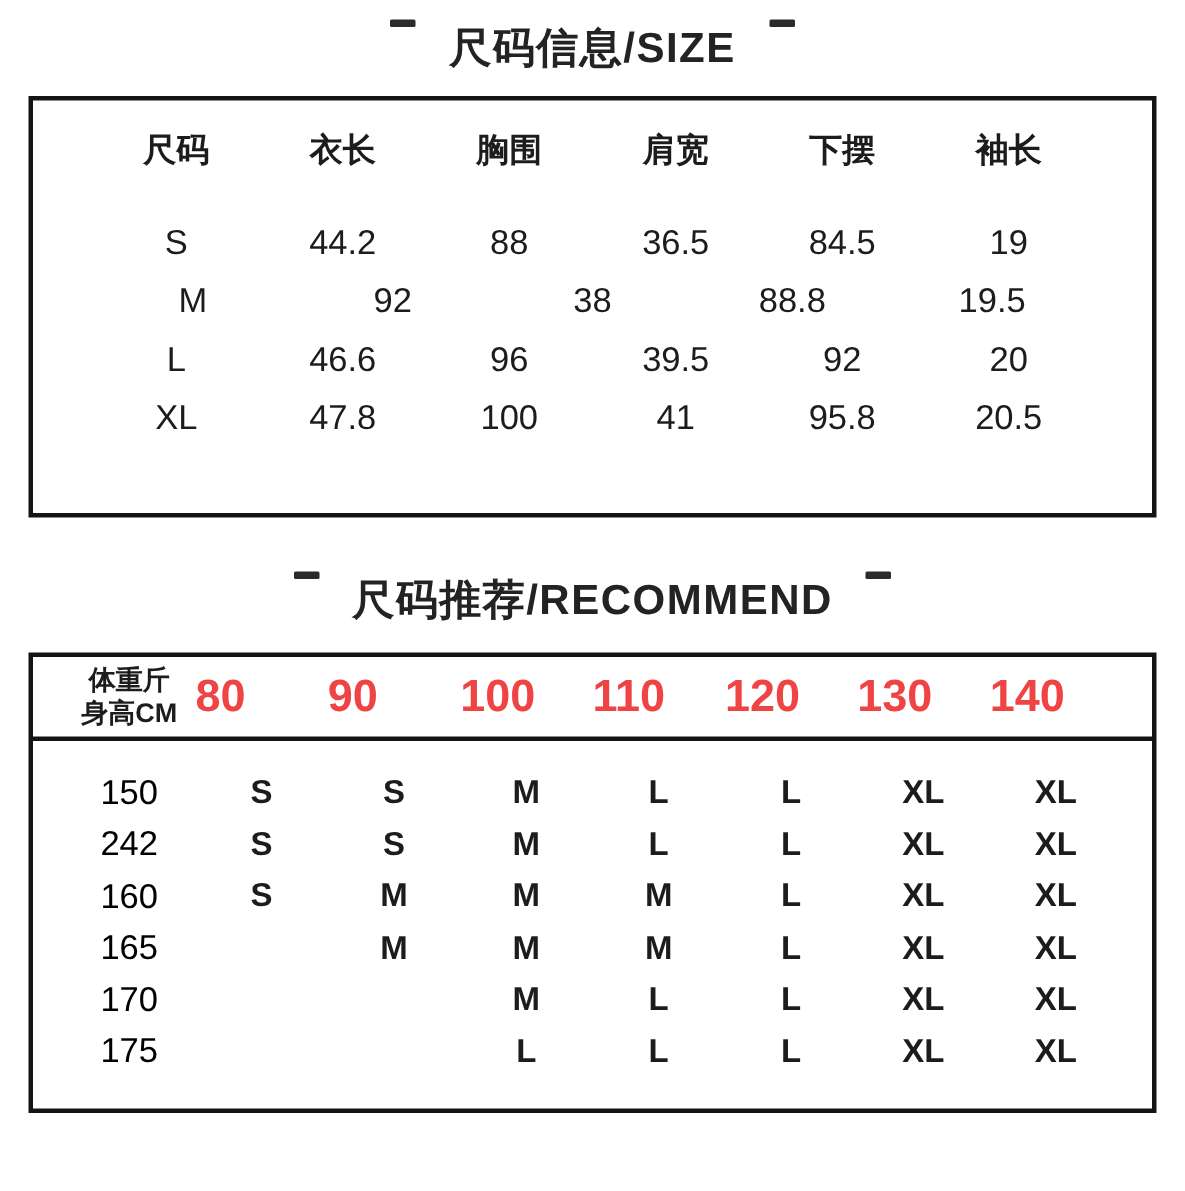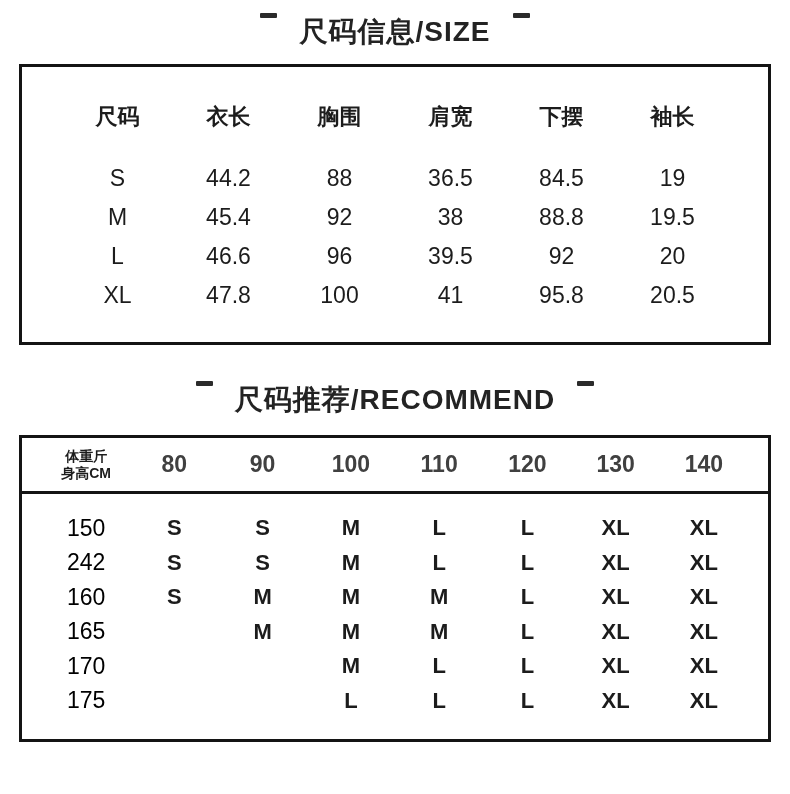--- a/index.html
+++ b/index.html
@@ -38,21 +38,21 @@
     border-radius: 1px;
     flex: 0 0 auto;
   }
   
   .size-table {
     box-sizing: border-box;
     width: 752px;
     height: 281px;
     margin: 11px auto 0;
     border: 3px solid #141414;
-    padding: 35px 40px 0;
+    padding: 18px 40px 0;
   }
   .t1-header { display: flex; }
   .t1-hcell {
     flex: 1;
     text-align: center;
     font-size: 22px;
     font-weight: 700;
     color: #1c1c1c;
   }
   .t1-body { margin-top: 27px; }
@@ -83,31 +83,31 @@
     display: flex;
     align-items: center;
     padding: 0 20px;
   }
   .t2-corner {
     flex: 1;
     display: flex;
     flex-direction: column;
     align-items: center;
     justify-content: center;
-    font-size: 14px;
+    font-size: 18px;
     font-weight: 700;
     line-height: 1.18;
     color: #1c1c1c;
   }
   .t2-hcell {
     flex: 1;
-    text-align: center;
-    font-size: 23px;
-    font-weight: 700;
-    color: #404040;
+    text-align: left;
+    font-size: 30px;
+    font-weight: 700;
+    color: #ef4444;
   }
   .t2-body { padding: 17px 20px 0; }
   .t2-row {
     display: flex;
     align-items: center;
     height: 34.5px;
   }
   .t2-height {
     flex: 1;
     text-align: center;
@@ -147,21 +147,20 @@
       <div class="t1-row">
         <span class="t1-cell">S</span>
         <span class="t1-cell">44.2</span>
         <span class="t1-cell">88</span>
         <span class="t1-cell">36.5</span>
         <span class="t1-cell">84.5</span>
         <span class="t1-cell">19</span>
       </div>
       <div class="t1-row">
         <span class="t1-cell">M</span>
-        <span class="t1-cell">45.4</span>
         <span class="t1-cell">92</span>
         <span class="t1-cell">38</span>
         <span class="t1-cell">88.8</span>
         <span class="t1-cell">19.5</span>
       </div>
       <div class="t1-row">
         <span class="t1-cell">L</span>
         <span class="t1-cell">46.6</span>
         <span class="t1-cell">96</span>
         <span class="t1-cell">39.5</span>

